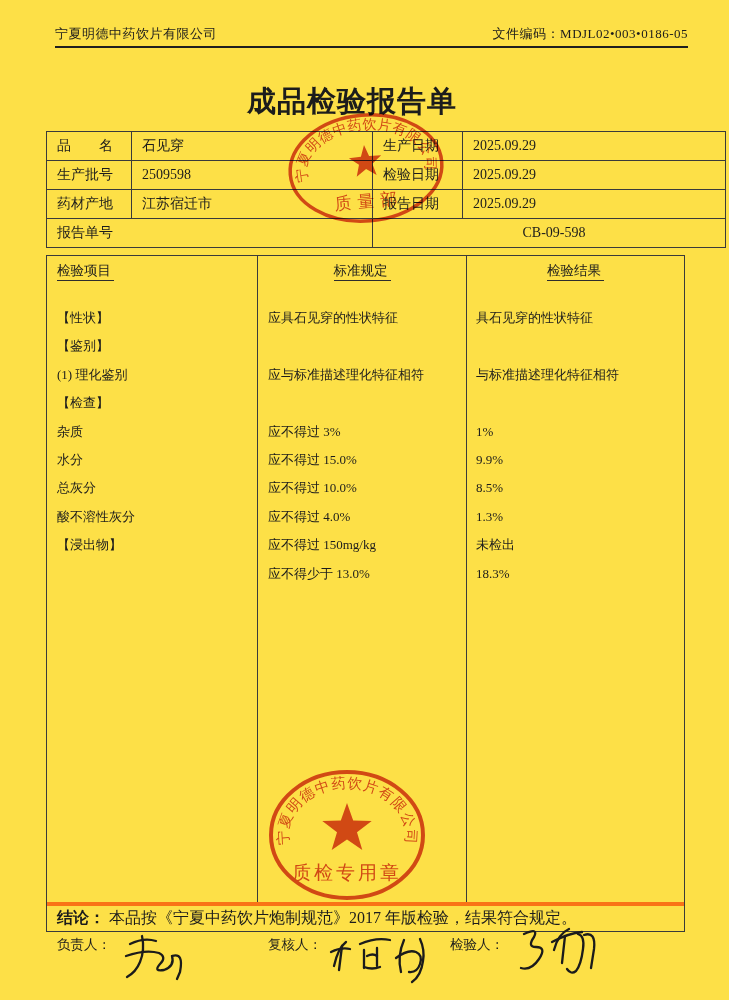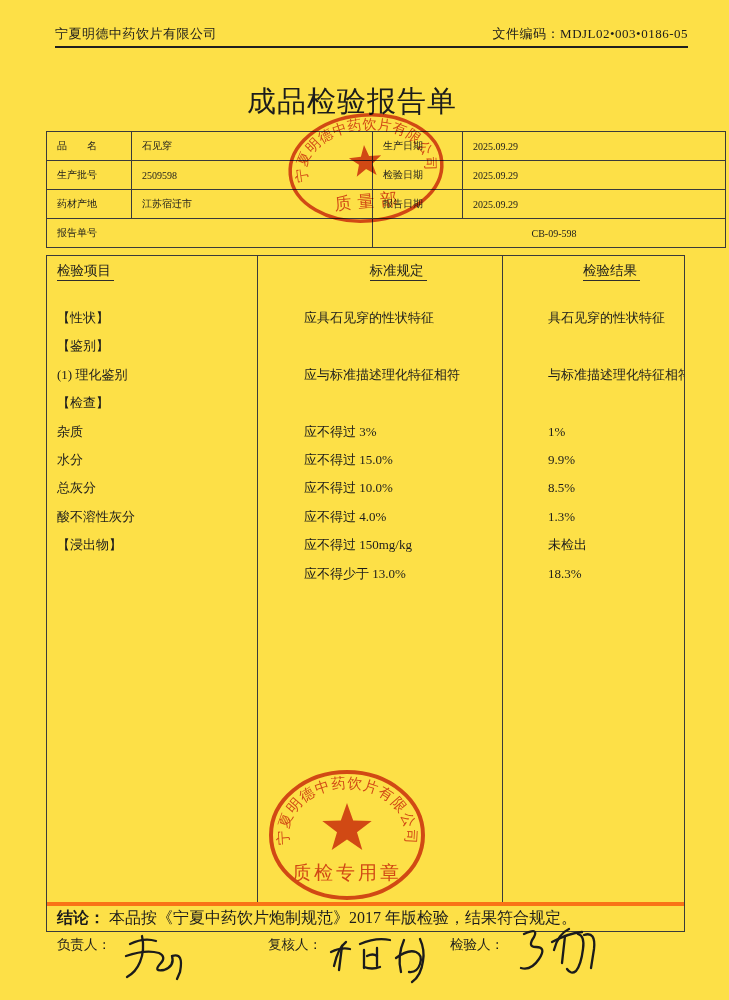--- a/index.html
+++ b/index.html
@@ -5,33 +5,33 @@
   html,body{margin:0;padding:0;background:#fff;}
   .page{
     position:relative;width:729px;height:1000px;background:#fde047;overflow:hidden;
     font-family:"Liberation Serif","DejaVu Serif",serif;color:#1c1c1c;
   }
   .abs{position:absolute;}
   
   .company{left:55px;top:25px;font-size:13px;letter-spacing:0.5px;}
   .doccode{right:41px;top:25px;font-size:13px;letter-spacing:0.5px;}
   .head-rule{left:55px;top:46px;width:633px;height:2px;background:#1f1f1f;}
-  .title{left:0;top:82px;width:704px;text-align:center;font-size:29px;font-weight:normal;letter-spacing:1px;}
+  .title{left:0;top:82px;width:704px;text-align:center;font-size:29px;font-weight:bold;letter-spacing:1px;}
   
-  table.info{left:46px;top:131px;width:639px;border-collapse:collapse;table-layout:fixed;font-size:10px;border-radius:30px;}
+  table.info{left:46px;top:131px;width:639px;border-collapse:collapse;table-layout:fixed;font-size:14px;border-radius:30px;}
   table.info td{border:1px solid #3a3a3a;height:28px;padding:0 0 0 10px;white-space:nowrap;overflow:hidden;}
   td.c1{width:74px;}
   td.c2{width:230px;}
   td.c3{width:79px;padding-left:8px;}
   td.c4{width:252px;padding-left:16px;}
   td.span-left{padding-left:10px;}
   td.span-right{padding-left:8px;text-align:center;}
   
   .main-table{left:46px;top:255px;width:639px;height:677px;border:1px solid #3a3a3a;display:flex;flex-direction:column;box-sizing:border-box;}
-  .mt-body{display:flex;flex:1 1 auto;min-height:0;gap:36px;}
+  .mt-body{display:flex;flex:1 1 auto;min-height:0;}
   .mt-col{box-sizing:border-box;overflow:hidden;}
   .mt-col1{width:211px;border-right:1px solid #3a3a3a;}
   .mt-col2{width:209px;border-right:1px solid #3a3a3a;}
   .mt-col3{flex:1;}
   .mt-header{height:48px;padding-top:6px;font-size:13.5px;box-sizing:border-box;}
   .mt-header.left{padding-left:10px;text-align:left;}
   .mt-header.center{text-align:center;}
   .mt-header span{border-bottom:1px solid #2d2d2d;padding:0 3px 2px 0;}
   .mt-row{height:28.4px;line-height:28.4px;font-size:13px;white-space:nowrap;}
   .mt-col1 .mt-row{padding-left:10px;}

